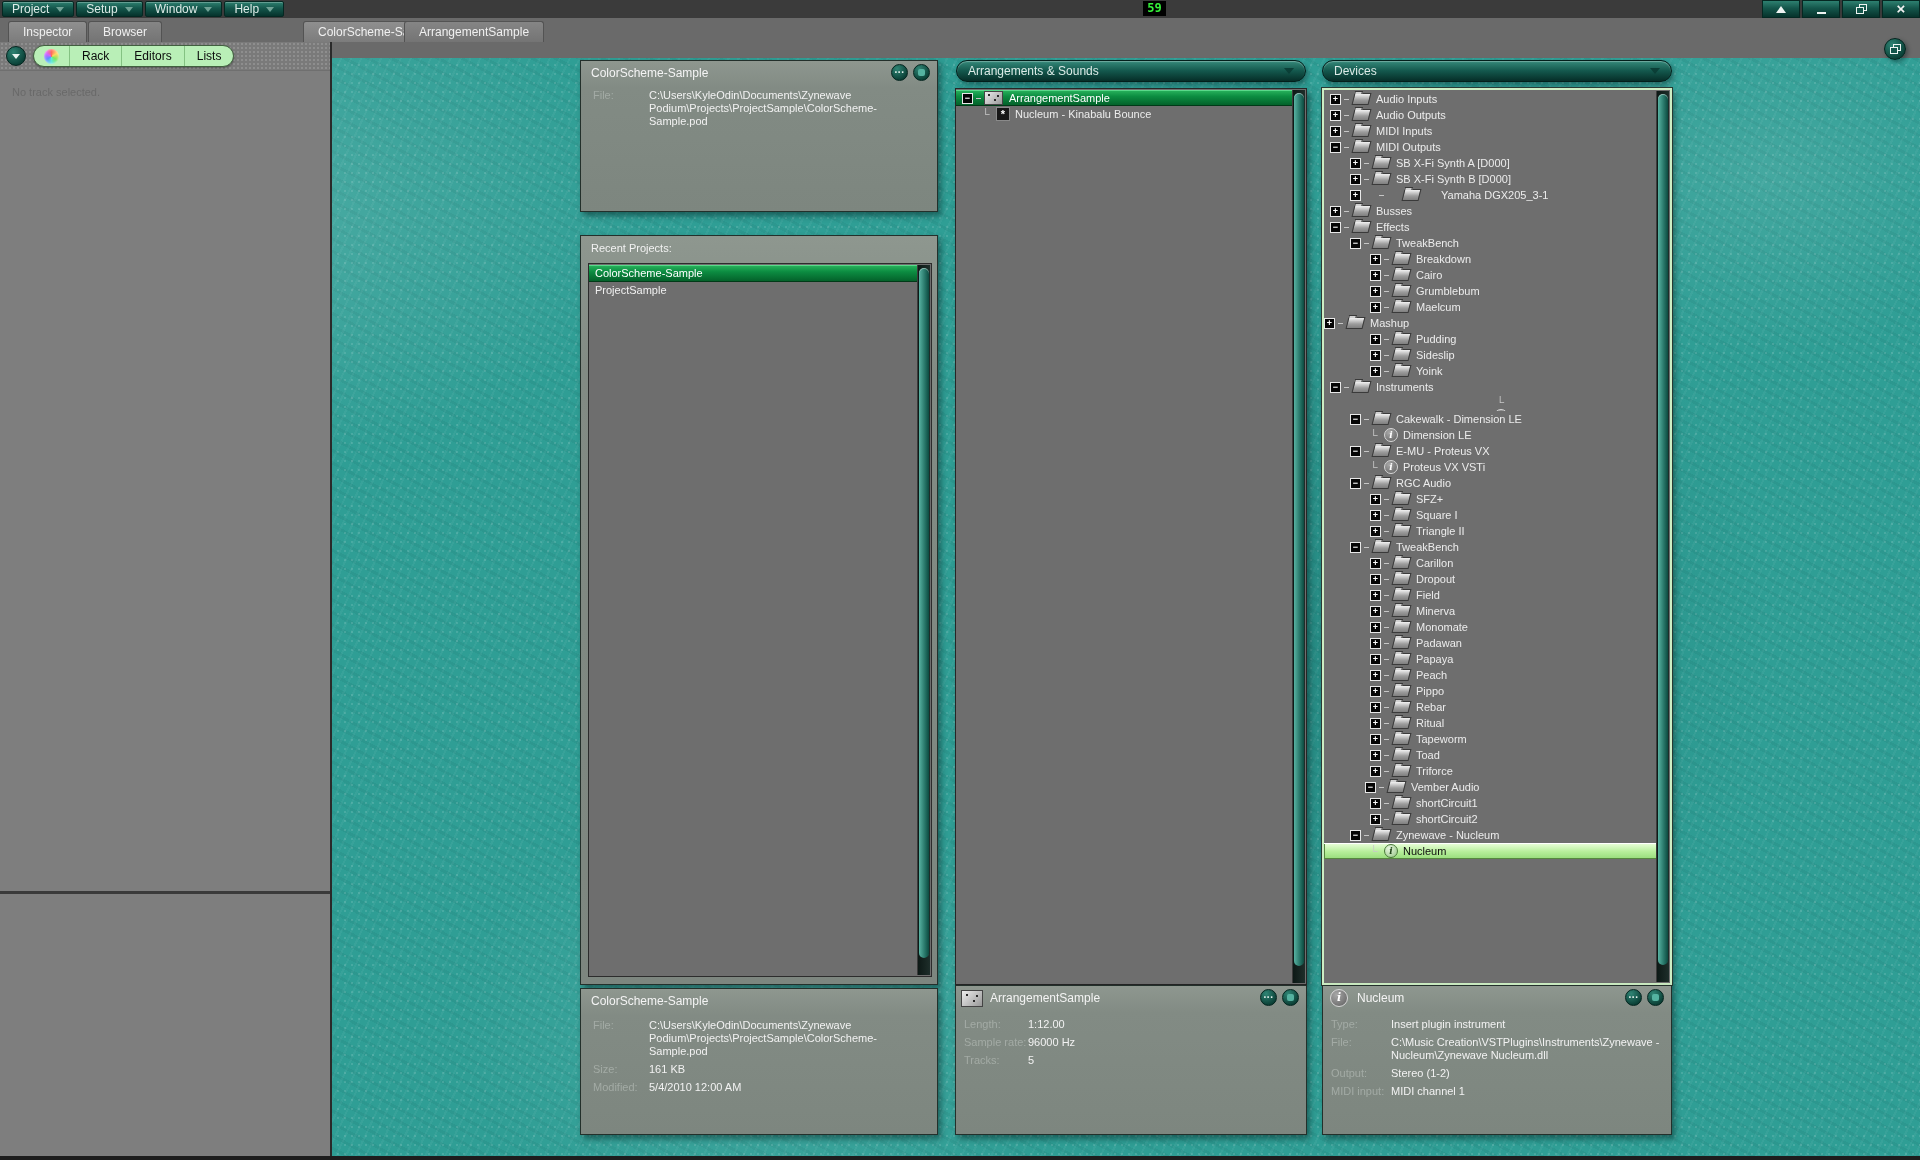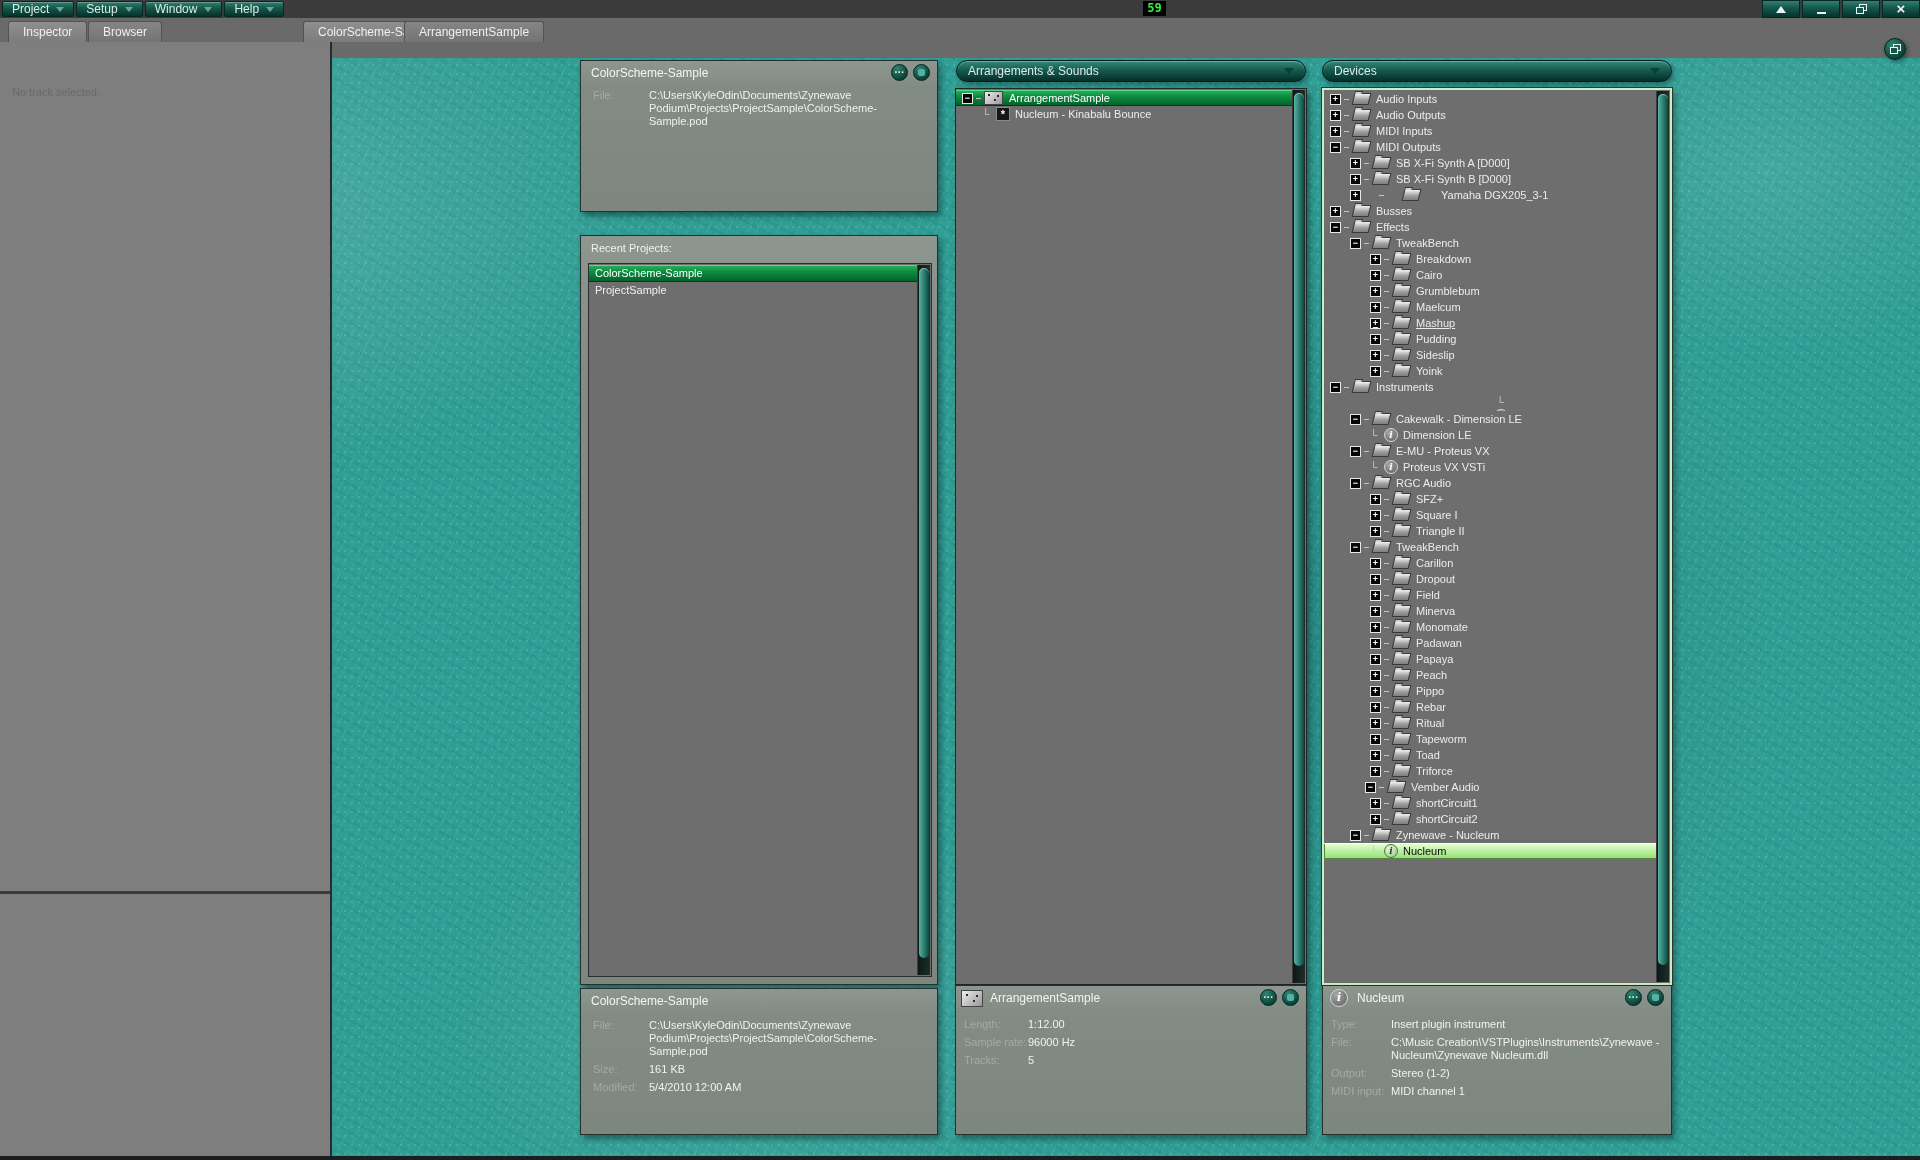--- a/index.html
+++ b/index.html
@@ -189,20 +189,33 @@
   </div>
 
   <div class="tabbar">
     <div class="tab" style="left:8px;">Inspector</div>
     <div class="tab dim" style="left:88px;">Browser</div>
     <div class="tab" style="left:303px;">ColorScheme-Sample</div>
     <div class="tab dim" style="left:404px;">ArrangementSample</div>
   </div>
 
   <div class="left-panel">
+    <div class="left-toolbar">
+      <div class="circle-btn">
+        <span class="tri-down"></span>
+      </div>
+      <div class="pill-group">
+        <div class="pill-cell">
+          <span class="wheel-icon"></span>
+        </div>
+        <div class="pill-cell">Rack</div>
+        <div class="pill-cell">Editors</div>
+        <div class="pill-cell">Lists</div>
+      </div>
+    </div>
     <div class="left-msg">No track selected.</div>
     <div class="left-divider"></div>
   </div>
 
   <div class="panel" style="left:580px;top:60px;width:358px;height:152px;">
     <div class="panel-title">ColorScheme-Sample</div>
     <div class="panel-hdr-btns">
       <div class="btn-ellipsis"></div>
       <div class="btn-square"></div>
     </div>
@@ -359,21 +372,21 @@
           <span class="dash"></span>
           <span class="icon-folder"></span>
           <span class="tree-label">Grumblebum</span>
         </div>
         <div class="tree-row" style="padding-left: 46px;">
           <span class="expander plus"></span>
           <span class="dash"></span>
           <span class="icon-folder"></span>
           <span class="tree-label">Maelcum</span>
         </div>
-        <div class="tree-row" style="padding-left: 46px; text-decoration: underline;">
+        <div class="tree-row" style="">
           <span class="expander plus"></span>
           <span class="dash"></span>
           <span class="icon-folder"></span>
           <span class="tree-label">Mashup</span>
         </div>
         <div class="tree-row" style="padding-left: 46px;">
           <span class="expander plus"></span>
           <span class="dash"></span>
           <span class="icon-folder"></span>
           <span class="tree-label">Pudding</span>

